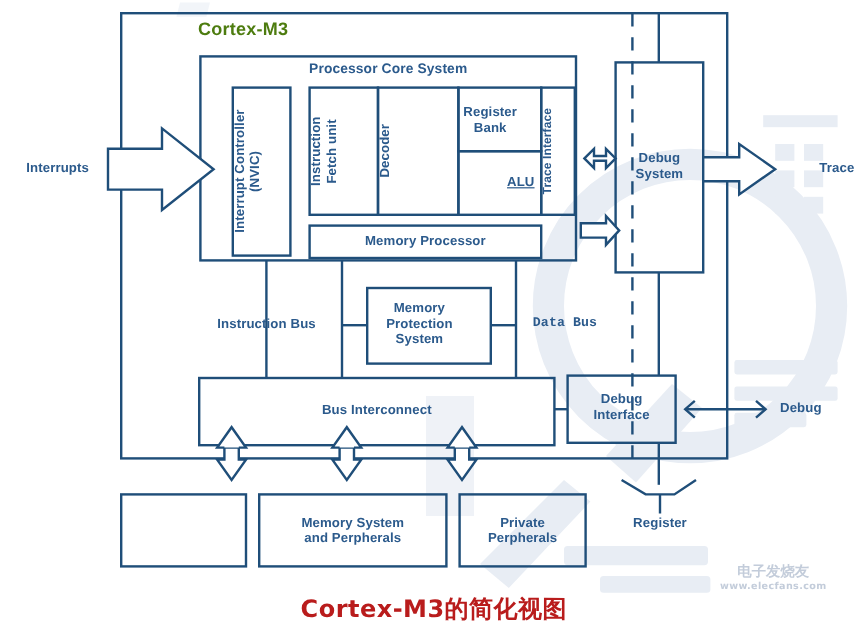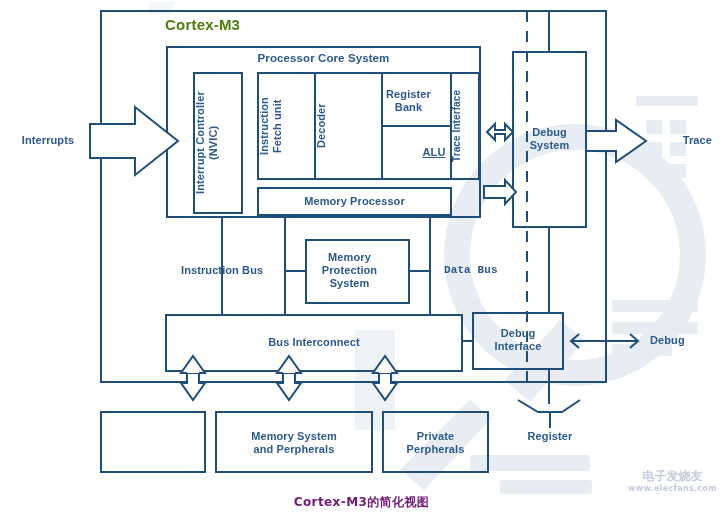--- a/index.html
+++ b/index.html
@@ -27,29 +27,29 @@
     transform:rotate(180deg);
     white-space:pre-line;
     text-align:center;
   }
   .title-cortex{
     position:absolute;left:165px;top:16px;
     font-size:15px;font-weight:bold;color:#4d7c0f;letter-spacing:.2px;
   }
   .caption{
     position:absolute;left:0;top:494px;width:723px;
-    text-align:center;font-size:12px;font-weight:bold;
-    color:#701a75;letter-spacing:.4px;
+    text-align:center;font-size:20px;font-weight:bold;
+    color:#b91c1c;letter-spacing:.4px;
     font-family:"DejaVu Sans","Liberation Sans",sans-serif;
   }
   
   .wm{position:absolute;pointer-events:none;}
   #wm-shapes{left:0;top:0;width:723px;height:527px;opacity:1;}
   .wm-brand{
-    position:absolute;left:628px;top:470px;
+    position:absolute;left:600px;top:470px;
     font-size:12px;font-weight:bold;
     color:#b9c4d4;opacity:.85;
     font-family:"DejaVu Sans","Liberation Sans",sans-serif;
     line-height:1.15;text-align:center;
   }
   .wm-brand .url{font-size:8px;font-weight:bold;letter-spacing:.3px;}
 </style>
 </head>
 <body>
 

